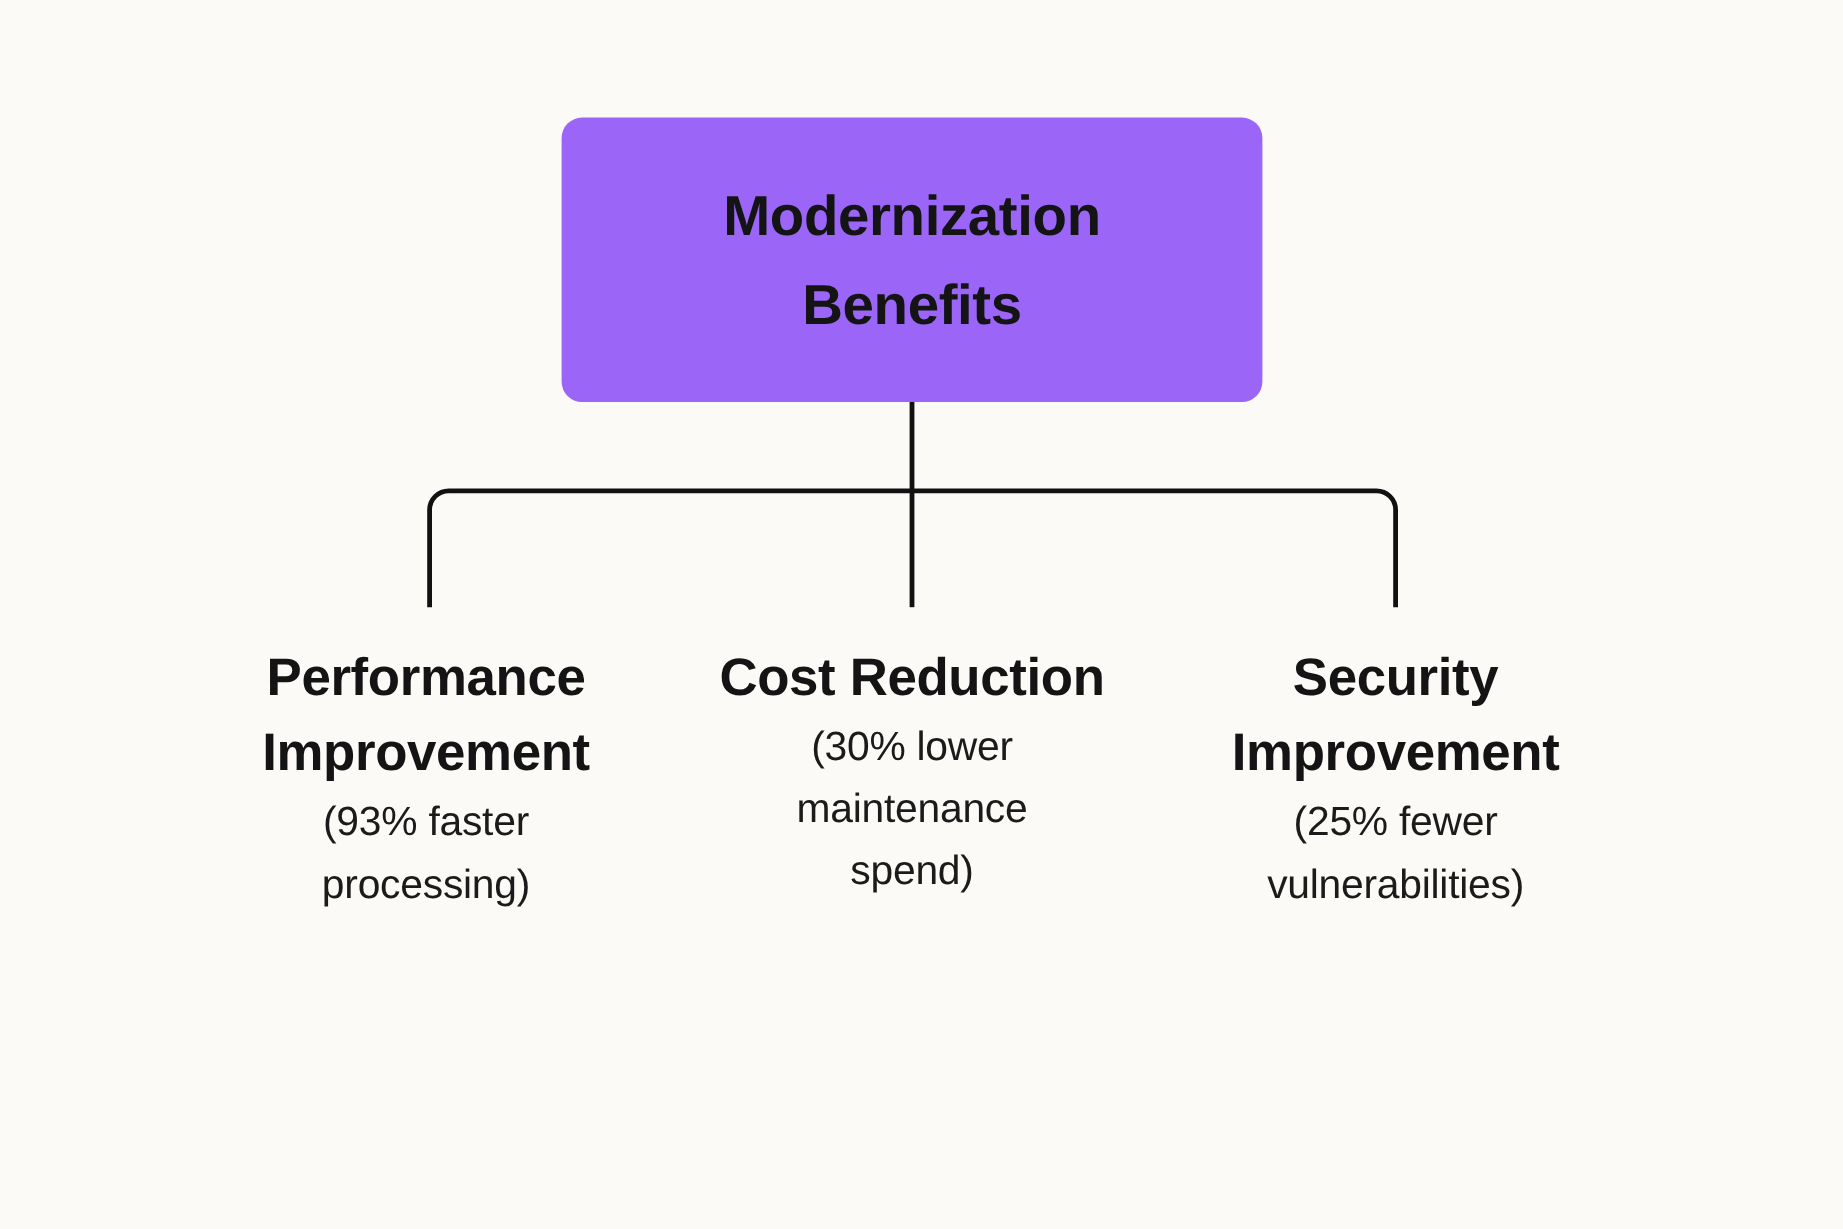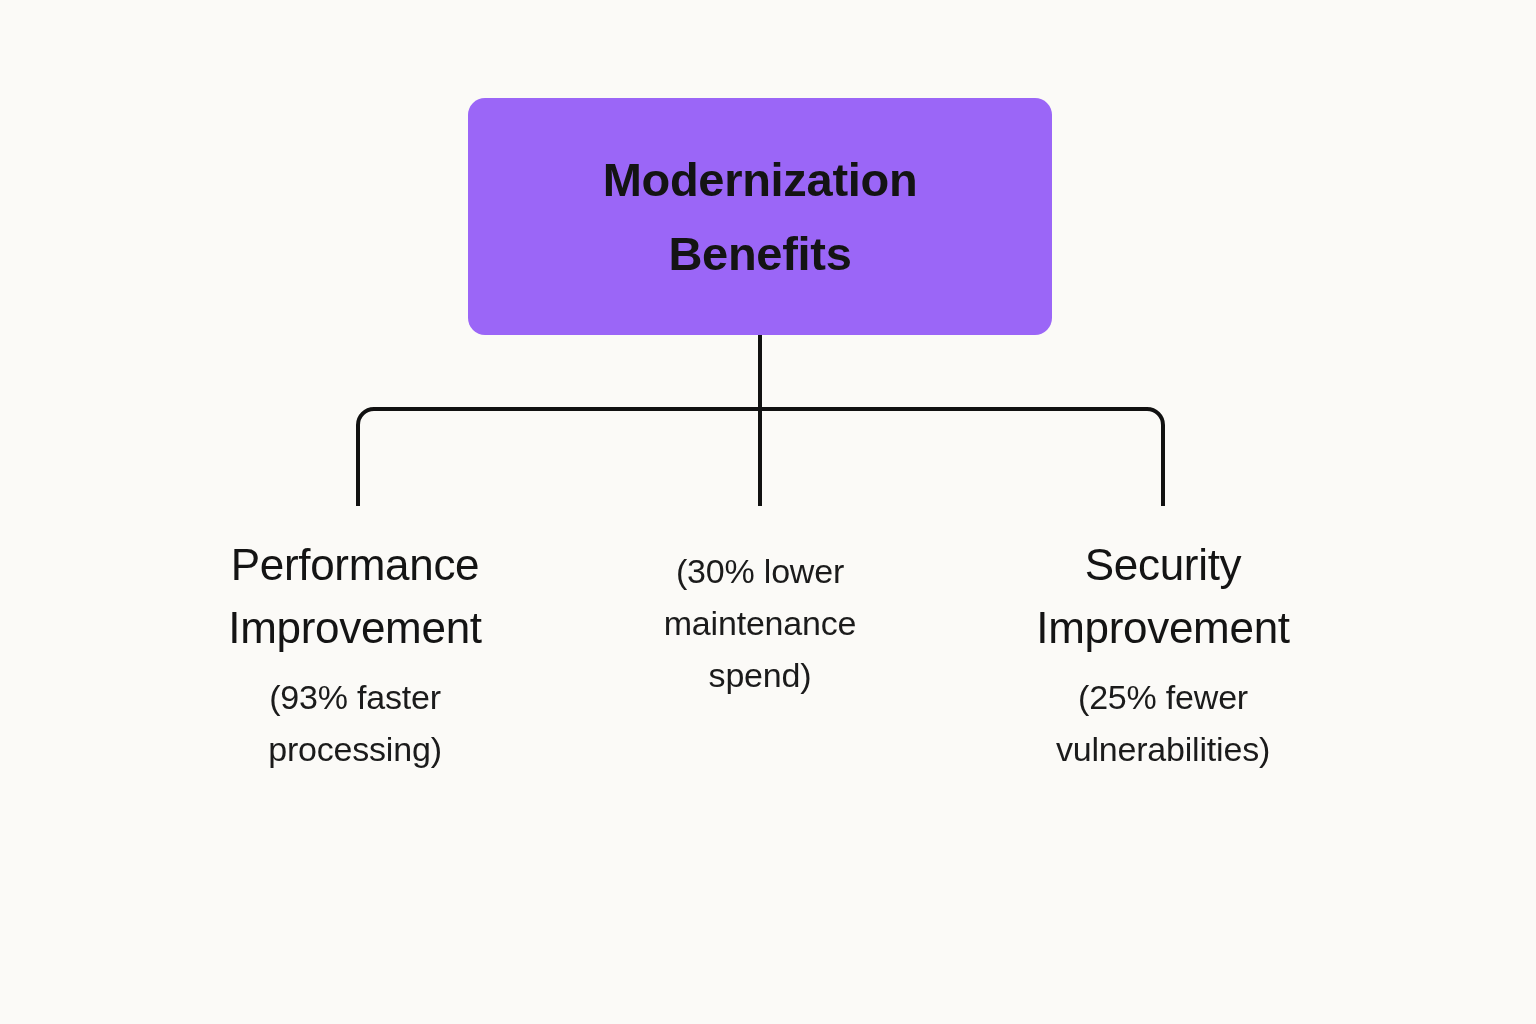--- a/index.html
+++ b/index.html
@@ -61,26 +61,26 @@
     width: 372px;
     text-align: center;
   }
   .leaf-0 { left: 169px; }
   .leaf-1 { left: 574px; }
   .leaf-2 { left: 977px; }
 
   .leaf-title {
     color: #141414;
     font-size: 44px;
-    font-weight: normal;
+    font-weight: bold;
     line-height: 63px;
     letter-spacing: -0.3px;
   }
   .leaf-detail {
-    margin: 12px auto 0;
+    margin: 0 auto 0;
     width: 276px;
     color: #1B1B1B;
     font-size: 34px;
     font-weight: 400;
     line-height: 52px;
     letter-spacing: -0.2px;
   }
 </style>
 </head>
 <body style="background: rgb(251, 250, 247);">
@@ -101,20 +101,22 @@
 Benefits</div>
   </div>
 
   <div class="leaf leaf-0">
     <div class="leaf-title">Performance
 Improvement</div>
     <div class="leaf-detail">(93% faster processing)</div>
   </div>
 
   <div class="leaf leaf-1">
+    <div class="leaf-title">Cost
+Reduction</div>
     <div class="leaf-detail">(30% lower maintenance spend)</div>
   </div>
 
   <div class="leaf leaf-2">
     <div class="leaf-title">Security
 Improvement</div>
     <div class="leaf-detail">(25% fewer vulnerabilities)</div>
   </div>
 
 </div>

